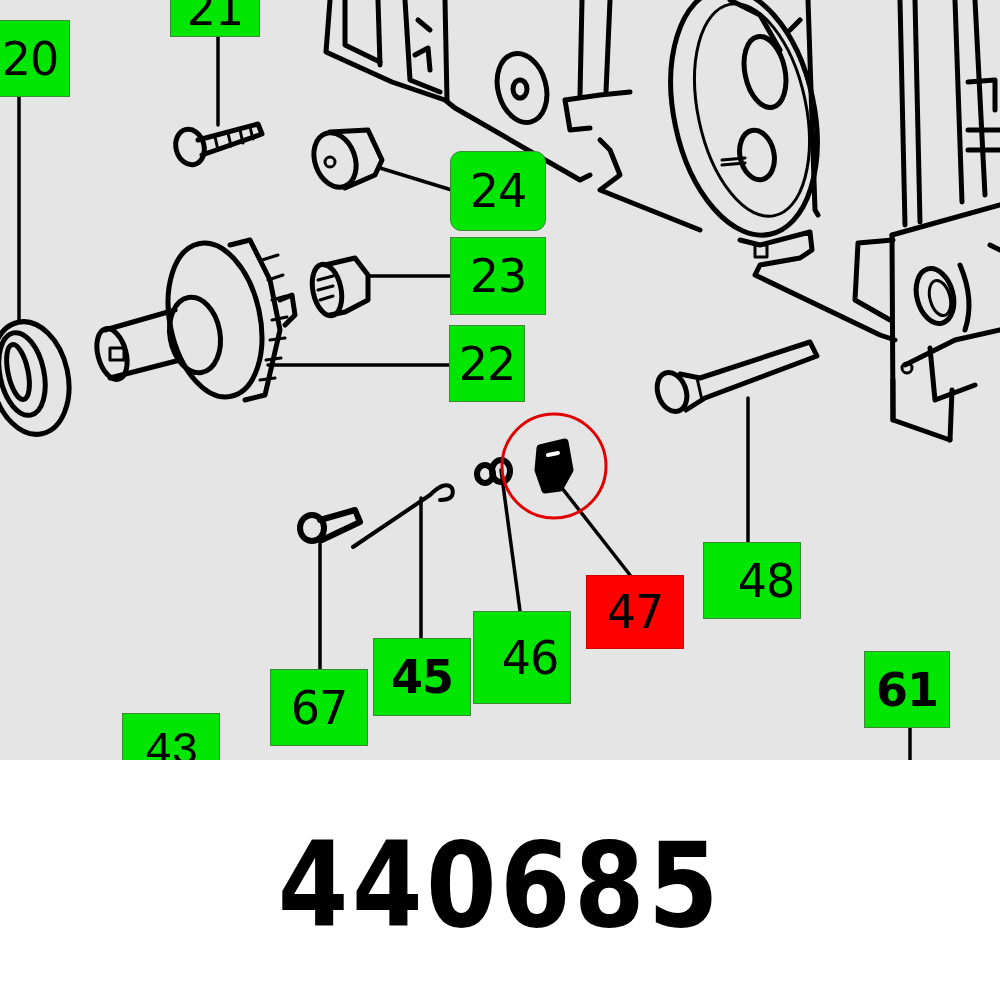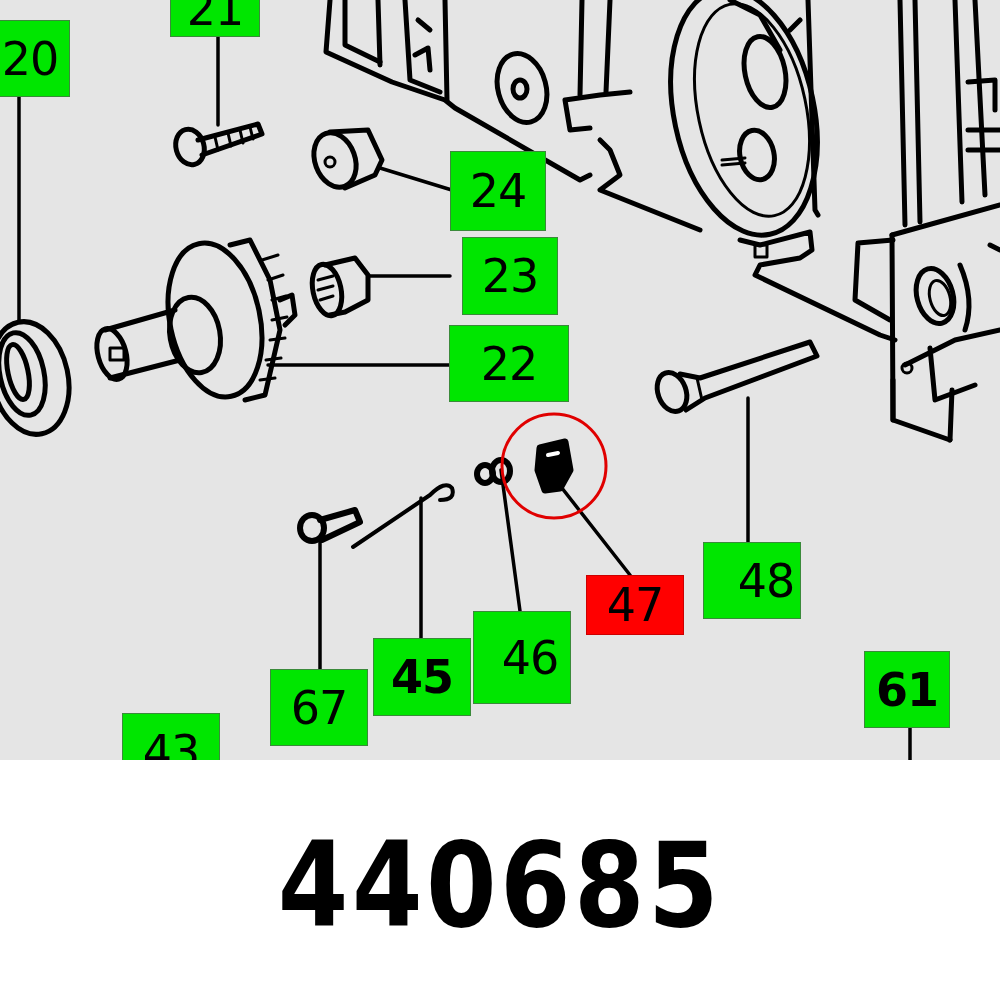--- a/index.html
+++ b/index.html
@@ -132,45 +132,45 @@
     </g>
     <circle cx="554" cy="466" r="52" stroke="#e00000" stroke-width="3"></circle>
   </svg>
 
   <div class="callout" style="left:-10px;top:20px;width:80px;height:77px;">
       <span>20</span>
     </div>
   <div class="callout" style="left:170px;top:-20px;width:90px;height:57px;">
       <span>21</span>
     </div>
-  <div class="callout" style="left:450px;top:151px;width:96px;height:80px;">
+  <div class="callout" style="left:450px;top:151px;width:96px;height:80px;border-radius:11px;">
       <span>24</span>
     </div>
-  <div class="callout" style="left:450px;top:237px;width:96px;height:78px;margin-left:12px;">
+  <div class="callout" style="left:450px;top:237px;width:96px;height:78px;">
       <span>23</span>
     </div>
-  <div class="callout" style="left:449px;top:325px;width:120px;height:77px;">
+  <div class="callout" style="left:449px;top:325px;width:76px;height:77px;">
       <span>22</span>
     </div>
-  <div class="callout highlight" style="left:586px;top:575px;width:98px;height:60px;">
+  <div class="callout highlight" style="left:586px;top:575px;width:98px;height:74px;">
       <span>47</span>
     </div>
   <div class="callout" style="left:703px;top:542px;width:98px;height:77px;padding-left:28px;">
       <span>48</span>
     </div>
   <div class="callout" style="left:473px;top:611px;width:98px;height:93px;padding-left:16px;">
       <span>46</span>
     </div>
   <div class="callout" style="left:373px;top:638px;width:98px;height:78px;font-weight:bold;">
       <span>45</span>
     </div>
   <div class="callout" style="left:270px;top:669px;width:98px;height:77px;">
       <span>67</span>
     </div>
-  <div class="callout" style="left:122px;top:713px;width:98px;height:77px;">
+  <div class="callout" style="left:122px;top:713px;width:98px;height:77px;font-family:Liberation Mono, monospace;">
       <span>43</span>
     </div>
   <div class="callout" style="left:864px;top:651px;width:86px;height:77px;font-weight:bold;">
       <span>61</span>
     </div>
 </div>
 
 <div id="part-number">440685</div>
 
 </body></html>

